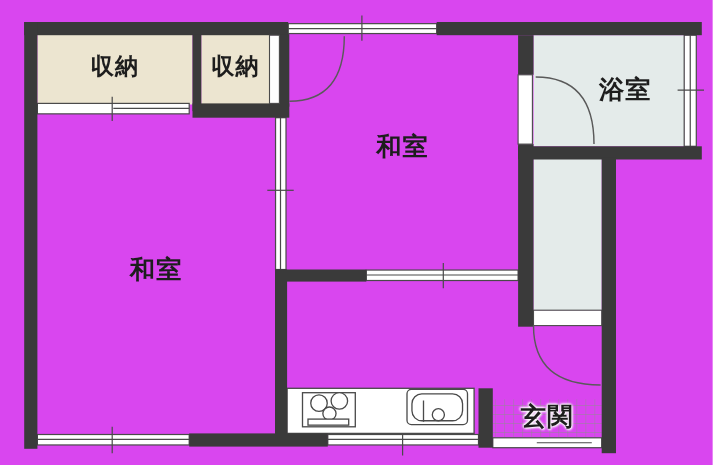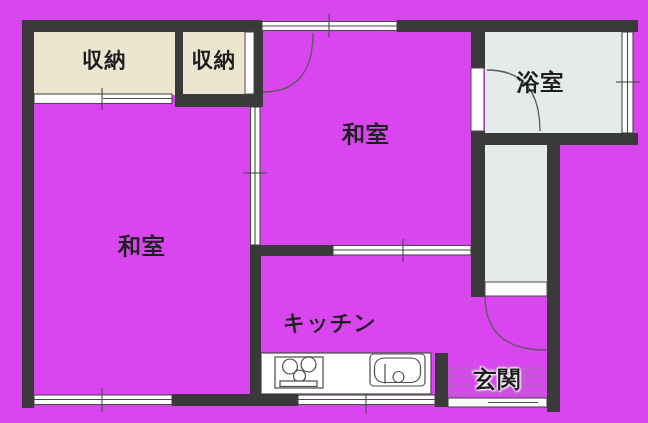--- a/index.html
+++ b/index.html
@@ -132,17 +132,16 @@
     <g fill="none" stroke-width="1.3" stroke="#5a5a5a">
       <path d="M313,33 Q313,92 263,92"></path>
       <path d="M487,70 Q540,70 540,131"></path>
       <path d="M485,296 Q485,350 546,350"></path>
     </g>
   </svg>
 
   <div class="room-label label-sm" style="left:34px;top:49px;width:141px;">収納</div>
   <div class="room-label label-sm" style="left:183px;top:49px;width:62px;">収納</div>
   <div class="room-label label-md" style="left:266px;top:122px;width:200px;">和室</div>
-  <div class="room-label label-md" style="left:472px;top:70px;width:137px;text-align:center;">浴室</div>
+  <div class="room-label label-md" style="left:500px;top:70px;width:137px;text-align:center;">浴室</div>
   <div class="room-label label-md" style="left:34px;top:234px;width:216px;">和室</div>
-  <div class="room-label label-kitchen" style="left:262px;top:311px;width:136px;">キッチン</div>
   <div class="room-label label-md label-halo" style="left:448px;top:367px;width:99px;">玄関</div>
 </div>
 
 </body></html>

